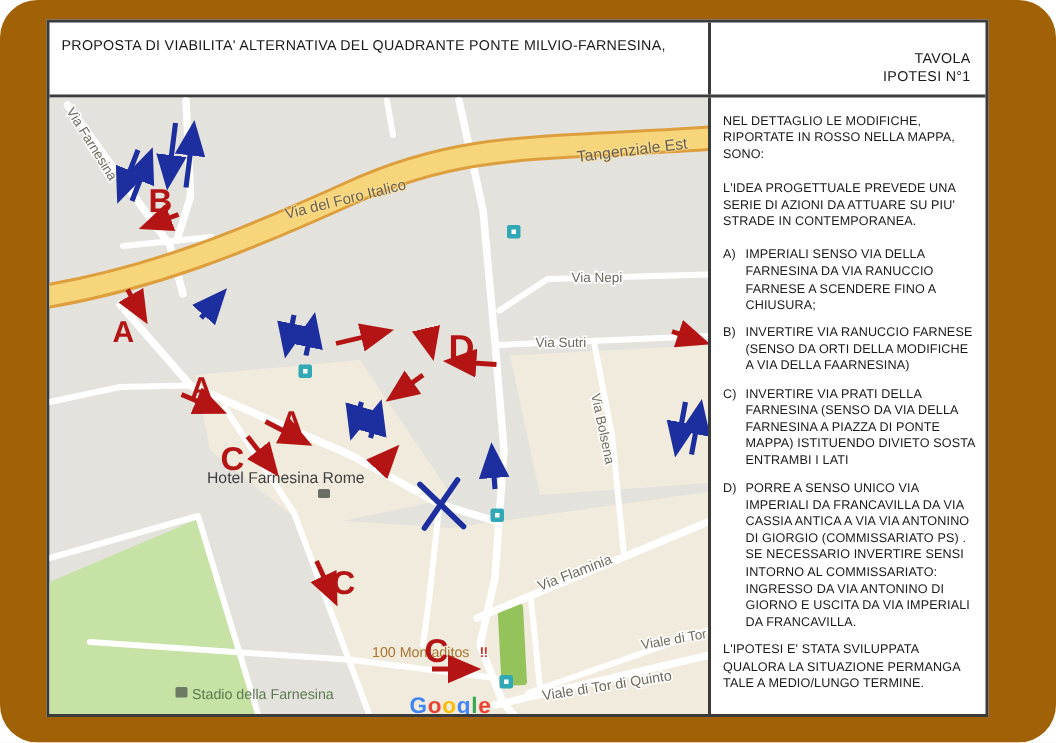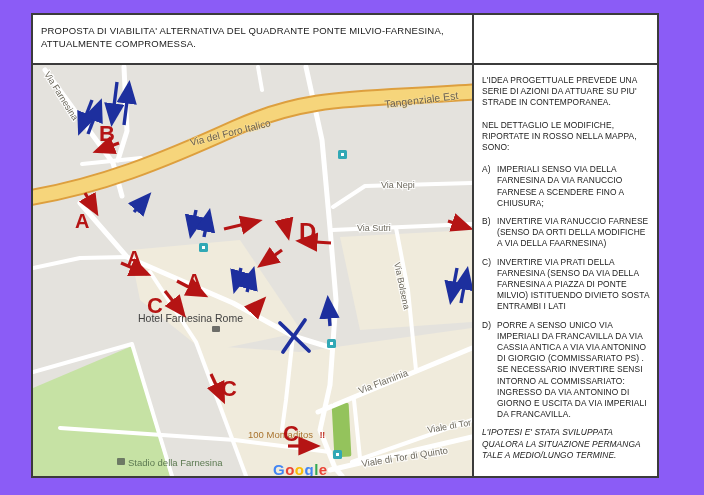--- a/index.html
+++ b/index.html
@@ -1,54 +1,57 @@
 <!DOCTYPE html>
 <html style="--annotation-red: #b51414; --annotation-blue: #1d2f9e; --band-fill: #f6d57b; --band-edge: #dd9f3e; --map-bg: #e4e2dd; --beige: #f0ebdc; --park-green: #c6e2a4; --field-green: #94c35c; --transit-teal: #31a8b5; --road-label: #6e6a5e; --poi-hotel: #3f3f3f; --poi-restaurant: #a9742f; --poi-restaurant-mark: #c23b2e; --poi-park-label: #5d7a52; --border: #3b3b3b;"><head>
 <meta charset="utf-8">
 <style>
   html,body{margin:0;padding:0;background:#ffffff;}
-  .page{position:relative;width:704px;height:495px;background:#8b5cf6;overflow:hidden;
-        font-family:"Liberation Sans",sans-serif;color:#1a1a1a;}
+  .page{position:relative;width:704px;height:495px;background:#a16207;overflow:hidden;
+        font-family:"Liberation Sans",sans-serif;color:#1a1a1a;border-radius:25px;}
   .frame{position:absolute;left:31px;top:13px;width:628px;height:465px;
          border:2px solid var(--border,#3b3b3b);box-sizing:border-box;background:#fff;}
   .top-row{display:flex;height:50px;border-bottom:2px solid var(--border,#3b3b3b);box-sizing:border-box;}
   .title-cell{width:441px;box-sizing:border-box;border-right:2px solid var(--border,#3b3b3b);
               padding:9px 10px 0 8px;font-size:9.5px;line-height:13px;letter-spacing:.2px;}
   .tavola-cell{flex:1;display:flex;flex-direction:column;justify-content:flex-end;align-items:flex-end;
                padding:0 10px 5px 0;font-size:9.5px;line-height:12px;letter-spacing:.2px;}
   .body-row{display:flex;height:411px;}
   .map-cell{width:441px;box-sizing:border-box;border-right:2px solid var(--border,#3b3b3b);position:relative;}
   .panel-cell{flex:1;box-sizing:border-box;padding:10px 6px 0 8px;font-size:8.4px;line-height:11.2px;
               letter-spacing:.1px;}
   .panel-cell p{margin:0 0 11px 0;}
   .list-item{display:flex;margin:0 0 7px 0;}
   .list-item .key{flex:none;width:15px;}
   .list-item .txt{flex:1;}
-  .outro{margin-top:12px;font-style:italic;}
+  .outro{margin-top:12px;}
   svg text{font-family:"Liberation Sans",sans-serif;}
   .rlabel{fill:var(--road-label);paint-order:stroke;stroke:rgba(255,255,255,.85);stroke-width:2.2px;}
   .blabel{fill:#6b6152;paint-order:stroke;stroke:rgba(250,224,150,.6);stroke-width:1.6px;}
   .road{stroke:#ffffff;fill:none;stroke-linecap:round;stroke-linejoin:round;}
   .ared{stroke:var(--annotation-red);stroke-width:3.2;fill:none;marker-end:url(#mr);}
   .ablue{stroke:var(--annotation-blue);stroke-width:3.4;fill:none;marker-end:url(#mb);}
   .xblue{stroke:var(--annotation-blue);stroke-width:3.8;fill:none;stroke-linecap:round;}
   .ltr{fill:var(--annotation-red);font-weight:700;}
   .fill-red{fill:var(--annotation-red);}
   .fill-blue{fill:var(--annotation-blue);}
 </style>
 </head>
 <body>
 
 <div class="page">
   <div class="frame">
 
     <div class="top-row">
       <div class="title-cell">
         <div>PROPOSTA DI VIABILITA' ALTERNATIVA DEL QUADRANTE PONTE MILVIO-FARNESINA,</div>
-        <div>ATTUALMENTE COMPROMESSA.</div>
+      </div>
+      <div class="tavola-cell">
+        <div>TAVOLA</div>
+        <div>IPOTESI N°1</div>
       </div>
     </div>
 
     <div class="body-row">
 
       <div class="map-cell">
         <svg width="439" height="411" viewBox="33 65 439 411">
           <defs>
             <marker id="mr" markerWidth="8" markerHeight="8" refX="5.5" refY="3" orient="auto">
               <path d="M0,0 L7,3 L0,6 z" class="fill-red"></path>
@@ -182,33 +185,33 @@
             <text class="ltr" x="283" y="441" font-size="22">C</text>
           </g>
 
           <text x="273" y="475" font-size="15" font-weight="700" letter-spacing="0.5">
             <tspan fill="#4285F4">G</tspan><tspan fill="#EA4335">o</tspan><tspan fill="#FBBC05">o</tspan><tspan fill="#4285F4">g</tspan><tspan fill="#34A853">l</tspan><tspan fill="#EA4335">e</tspan>
           </text>
         </svg>
       </div>
 
       <div class="panel-cell">
+        <p>NEL DETTAGLIO LE MODIFICHE, RIPORTATE IN ROSSO NELLA MAPPA, SONO:</p>
         <p>L'IDEA PROGETTUALE PREVEDE UNA SERIE DI AZIONI DA ATTUARE SU PIU' STRADE IN CONTEMPORANEA.</p>
-        <p>NEL DETTAGLIO LE MODIFICHE, RIPORTATE IN ROSSO NELLA MAPPA, SONO:</p>
         <div class="list-item">
           <span class="key">A)</span>
           <span class="txt">IMPERIALI SENSO VIA DELLA FARNESINA DA VIA RANUCCIO FARNESE A SCENDERE FINO A CHIUSURA;</span>
         </div>
         <div class="list-item">
           <span class="key">B)</span>
           <span class="txt">INVERTIRE VIA RANUCCIO FARNESE (SENSO DA ORTI DELLA MODIFICHE A VIA DELLA FAARNESINA)</span>
         </div>
         <div class="list-item">
           <span class="key">C)</span>
-          <span class="txt">INVERTIRE VIA PRATI DELLA FARNESINA (SENSO DA VIA DELLA FARNESINA A PIAZZA DI PONTE MILVIO) ISTITUENDO DIVIETO SOSTA ENTRAMBI I LATI</span>
+          <span class="txt">INVERTIRE VIA PRATI DELLA FARNESINA (SENSO DA VIA DELLA FARNESINA A PIAZZA DI PONTE MAPPA) ISTITUENDO DIVIETO SOSTA ENTRAMBI I LATI</span>
         </div>
         <div class="list-item">
           <span class="key">D)</span>
           <span class="txt">PORRE A SENSO UNICO VIA IMPERIALI DA FRANCAVILLA DA VIA CASSIA ANTICA A VIA VIA ANTONINO DI GIORGIO (COMMISSARIATO PS) . SE NECESSARIO INVERTIRE SENSI INTORNO AL COMMISSARIATO: INGRESSO DA VIA ANTONINO DI GIORNO E USCITA DA VIA IMPERIALI DA FRANCAVILLA.</span>
         </div>
         <p class="outro">L'IPOTESI E' STATA SVILUPPATA QUALORA LA SITUAZIONE PERMANGA TALE A MEDIO/LUNGO TERMINE.</p>
       </div>
 
     </div>
   </div>

